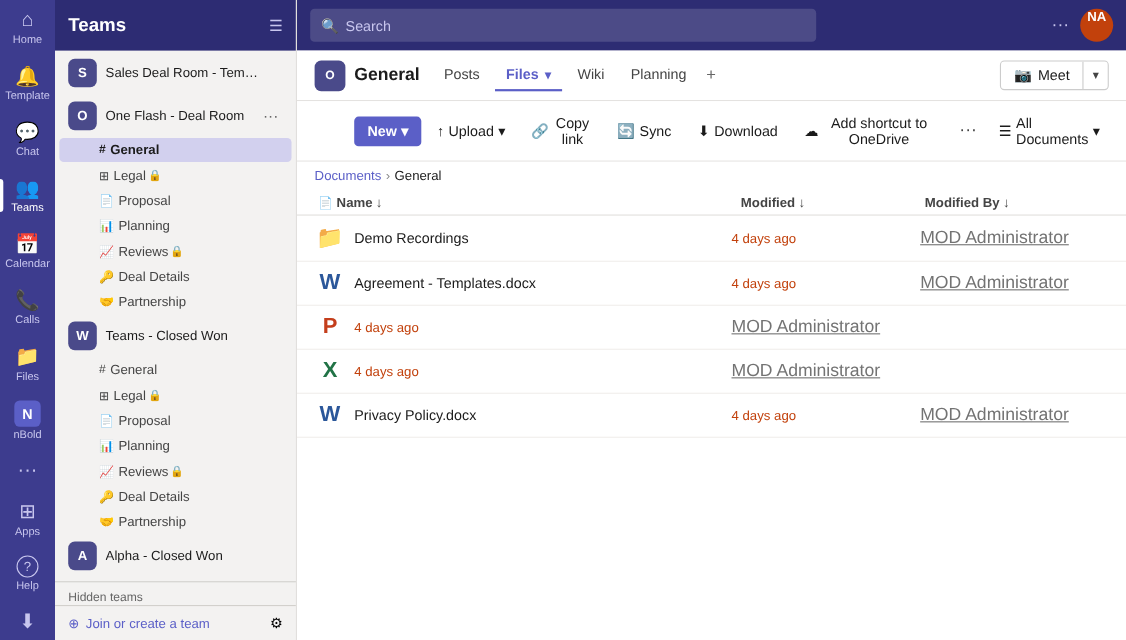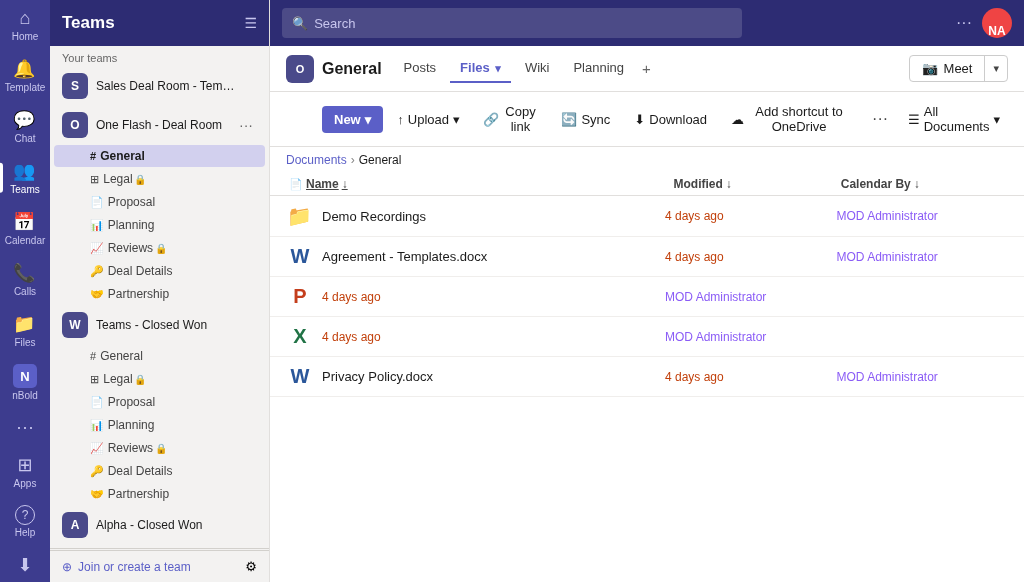--- a/index.html
+++ b/index.html
@@ -132,23 +132,23 @@
       padding: 0 10px;
       height: 30px;
       color: #c8c6ee;
       font-size: 13px;
     }
     .search-icon { margin-right: 6px; font-size: 13px; }
     .top-bar-right { margin-left: auto; display: flex; align-items: center; gap: 10px; }
     .tb-icon { color: #c8c6ee; font-size: 16px; cursor: pointer; }
     .user-avatar {
       width: 30px; height: 30px;
-      background: #ef4444;
+      background: #c2410c;
       border-radius: 50%;
-      display: flex; align-items: flex-end; justify-content: center;
+      display: flex; align-items: flex-start; justify-content: center;
       color: #fff; font-size: 12px; font-weight: 600; cursor: pointer;
     }
 
     
     .channel-header {
       display: flex;
       align-items: center;
       padding: 8px 16px;
       border-bottom: 1px solid #e1dfdd;
       background: #fff;
@@ -252,36 +252,36 @@
     .file-list { flex: 1; overflow-y: auto; background: #fff; }
     .file-list-header {
       display: flex;
       align-items: center;
       padding: 4px 16px;
       border-bottom: 1px solid #e1dfdd;
       font-size: 12px;
       color: #444;
       font-weight: 600;
     }
-    .col-name { flex: 2; display: flex; align-items: flex-start; gap: 3px; cursor: pointer; text-decoration: underline; }
+    .col-name { flex: 2; display: flex; align-items: flex-start; gap: 3px; cursor: pointer; }
     .col-modified { flex: 1; display: flex; align-items: flex-start; gap: 3px; cursor: pointer; padding-left: 33px; }
     .col-modifiedby { flex: 1; display: flex; align-items: center; gap: 3px; cursor: pointer; }
     .col-icon-small { display: flex; align-items: center; justify-content: center; width: 20px; color: #666; font-size: 11px; }
 
     .file-row {
       display: flex;
       align-items: center;
       padding: 8px 16px;
       border-bottom: 1px solid #f0eeec;
       cursor: pointer;
     }
     .file-icon { width: 28px; display: flex; align-items: center; justify-content: center; font-size: 18px; margin-right: 8px; }
     .file-name { flex: 2; font-size: 13px; color: #1b1b1b; }
     .file-modified { flex: 1; font-size: 12px; color: #c2410c; }
-    .file-modifiedby { flex: 1; font-size: 12px; color: #8b5cf6; }
+    .file-modifiedby { flex: 1; font-size: 16px; color: #737373; text-decoration: underline; }
 
     
     .icon-folder { color: #f4b942; font-size: 20px; }
 
     .small-lock { font-size: 10px; color: #666; margin-left: 2px; }
   </style>
 </head>
 <body>
 
 <div class="left-rail">
@@ -333,21 +333,20 @@
     <span class="icon">⬇</span>
   </div>
 </div>
 
 <div class="sidebar">
 
   <div style="background:#2d2c73;padding:0;height:46px;display:flex;align-items:center;padding:0 12px;">
     <span style="color:#fff;font-size:17px;font-weight:700;flex:1;">Teams</span>
     <span style="color:#c8c6ee;font-size:14px;cursor:pointer;">☰</span>
   </div>
-  <div class="sidebar-section-label">Your teams</div>
   <div class="sidebar-teams-list">
 
     <div class="team-item">
       <div class="team-avatar">S</div>
       <span class="team-name">Sales Deal Room - Template</span>
       <span class="team-more">···</span>
     </div>
 
     <div class="team-item">
       <div class="team-avatar">O</div>
@@ -532,21 +531,21 @@
       </div>
       <div class="col-name">
         <span>Name</span>
         <span>↓</span>
       </div>
       <div class="col-modified">
         <span>Modified</span>
         <span>↓</span>
       </div>
       <div class="col-modifiedby">
-        <span>Calendar By</span>
+        <span>Modified By</span>
         <span>↓</span>
       </div>
     </div>
 
     <div class="file-row">
       <div class="file-icon">
         <span class="icon-folder">📁</span>
       </div>
       <div class="file-name">Demo Recordings</div>
       <div class="file-modified">4 days ago</div>

